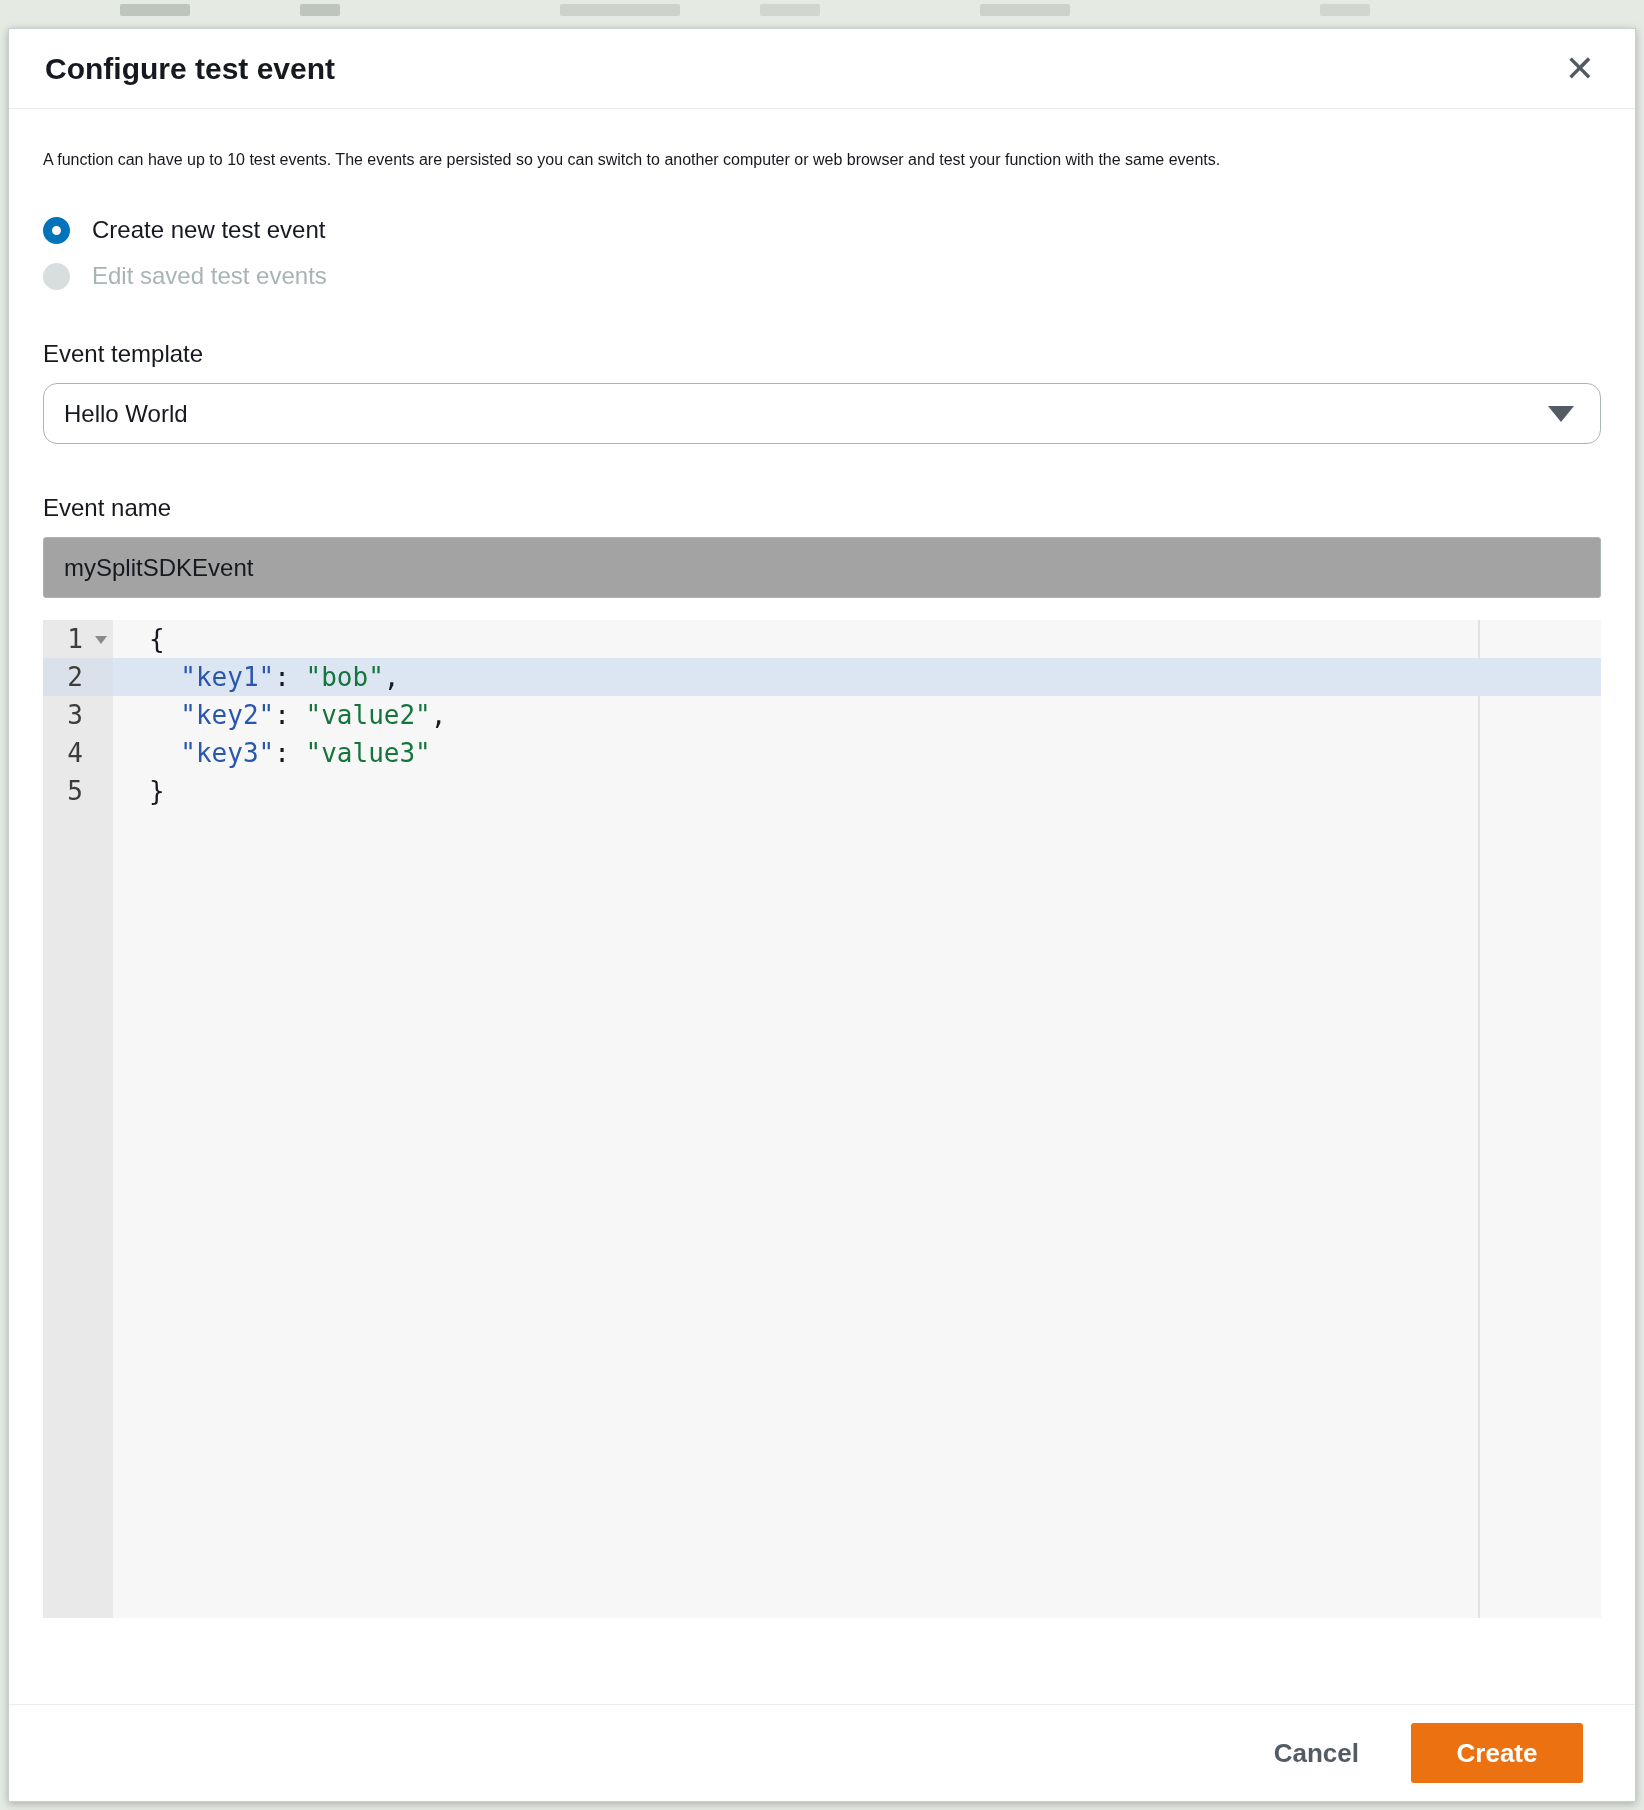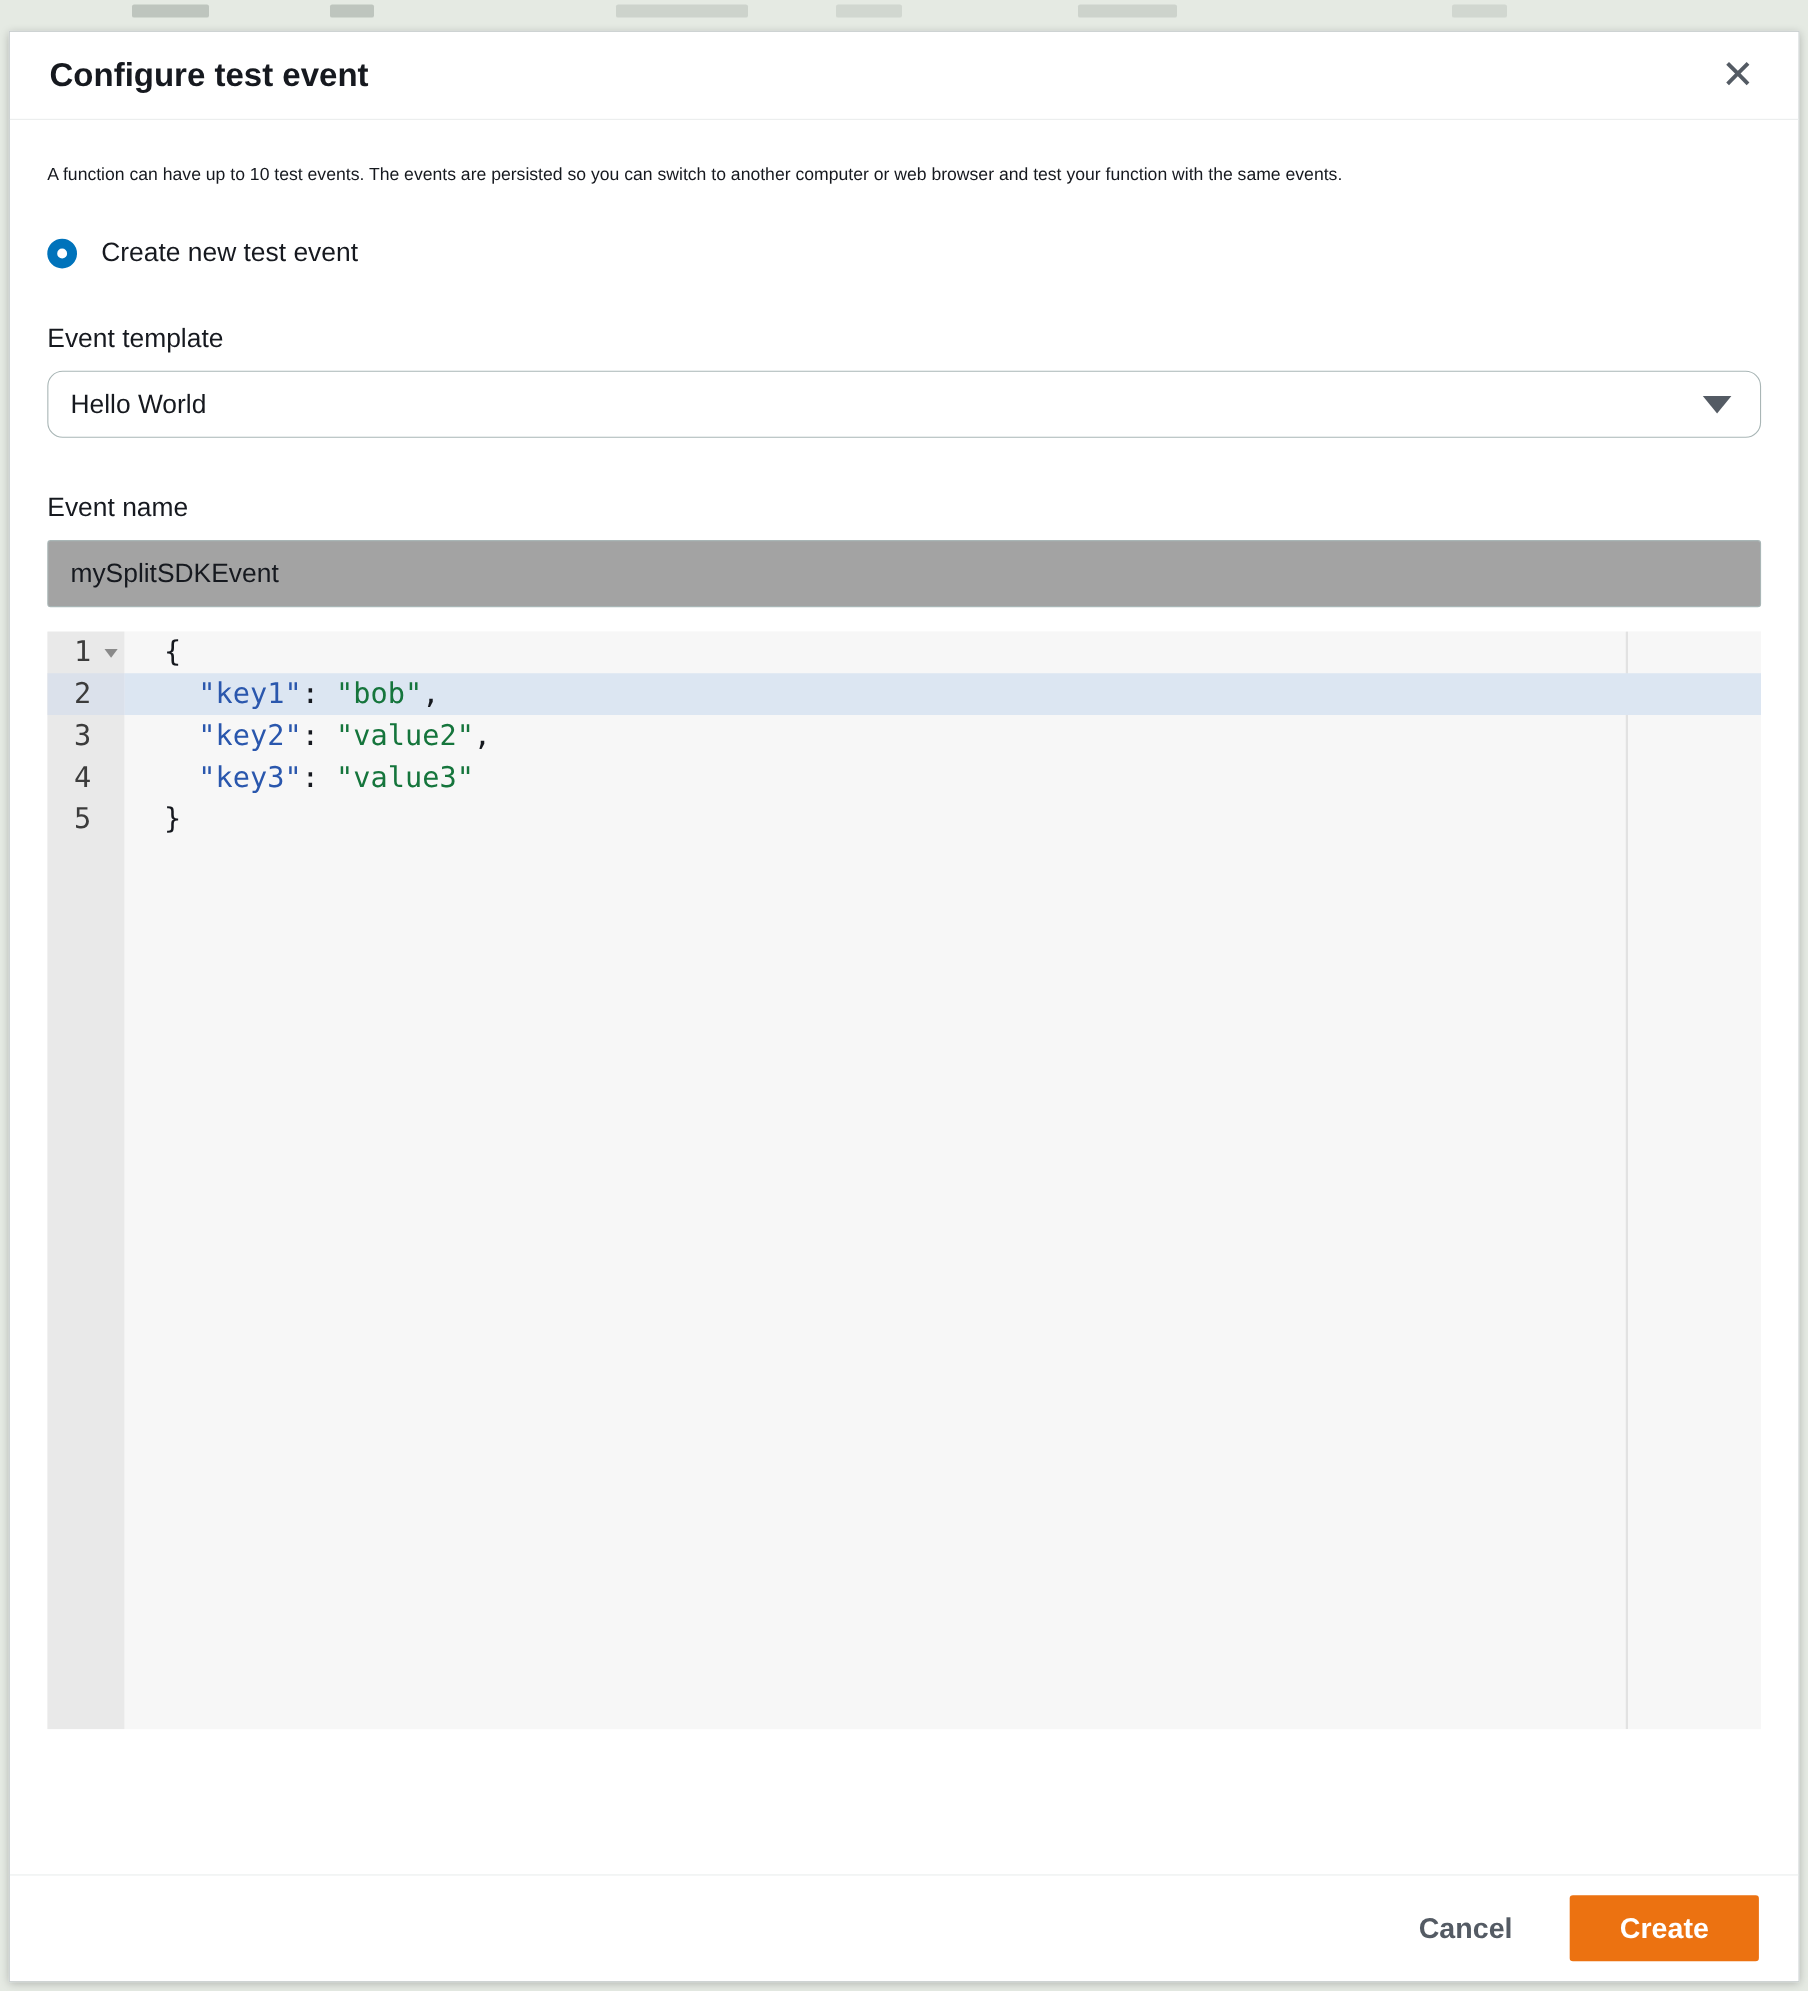--- a/index.html
+++ b/index.html
@@ -108,21 +108,21 @@
   .code-line.active .code-cell { background: #dce6f2; }
   .code-line.active .gutter-cell { background: #dbe1eb; }
   .tok-key { color: #2a57ad; }
   .tok-str { color: #15753c; }
   .tok-plain { color: #16191f; }
 
   .modal-footer {
     flex: 0 0 auto; height: 97px;
     border-top: 1px solid #eaeded;
     display: flex; align-items: center; justify-content: flex-end;
-    padding: 0 36px; gap: 52px;
+    padding: 0 52px; gap: 52px;
   }
   .cancel-btn {
     font-size: 26px; font-weight: bold; color: #545b64;
     background: none; border: none; cursor: pointer;
     font-family: "Liberation Sans", sans-serif;
   }
   .create-btn {
     background: #ec7211; color: #ffffff;
     font-size: 26px; font-weight: bold;
     border: none; border-radius: 3px;
@@ -151,20 +151,24 @@
 
   <div class="modal-body">
 
     <div class="description">A function can have up to 10 test events. The events are persisted so you can switch to another computer or web browser and test your function with the same events.</div>
 
     <div class="radio-group">
       <div class="radio-row">
         <span class="radio-circle selected"></span>
         <span class="radio-label">Create new test event</span>
       </div>
+      <div class="radio-row disabled">
+        <span class="radio-circle disabled"></span>
+        <span class="radio-label">Edit saved test events</span>
+      </div>
     </div>
 
     <div class="field-label">Event template</div>
     <div class="select-box">
       <span class="select-value">Hello World</span>
       <span class="caret-down"></span>
     </div>
 
     <div class="field-label">Event name</div>
     <input class="text-input" type="text" value="mySplitSDKEvent" style="">

